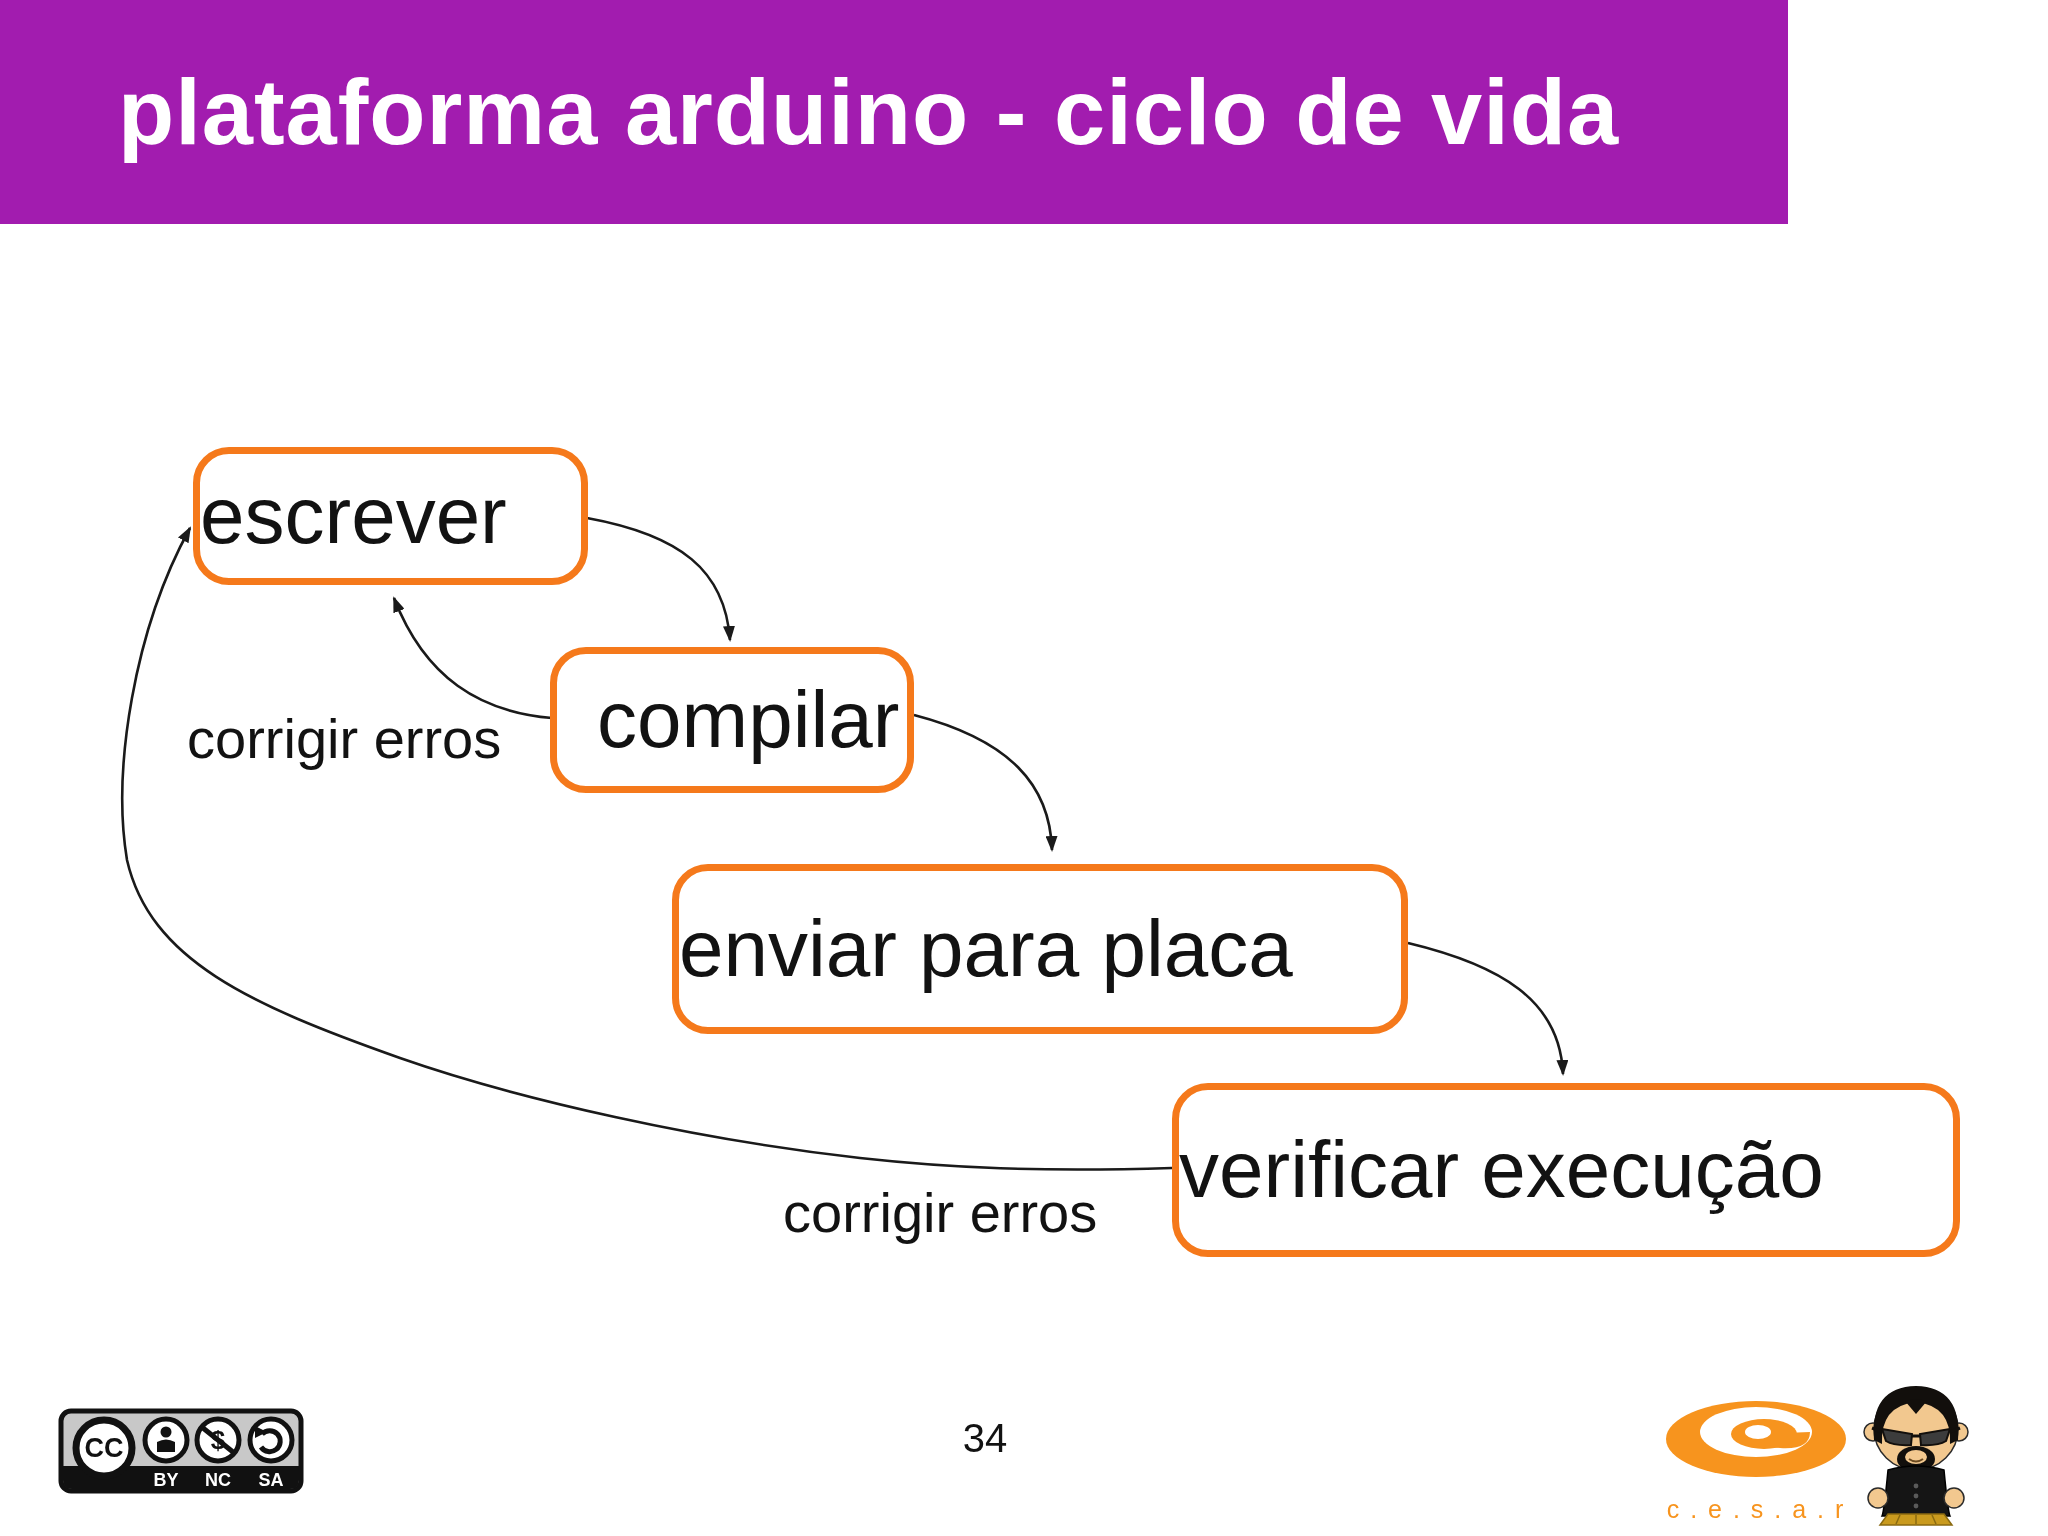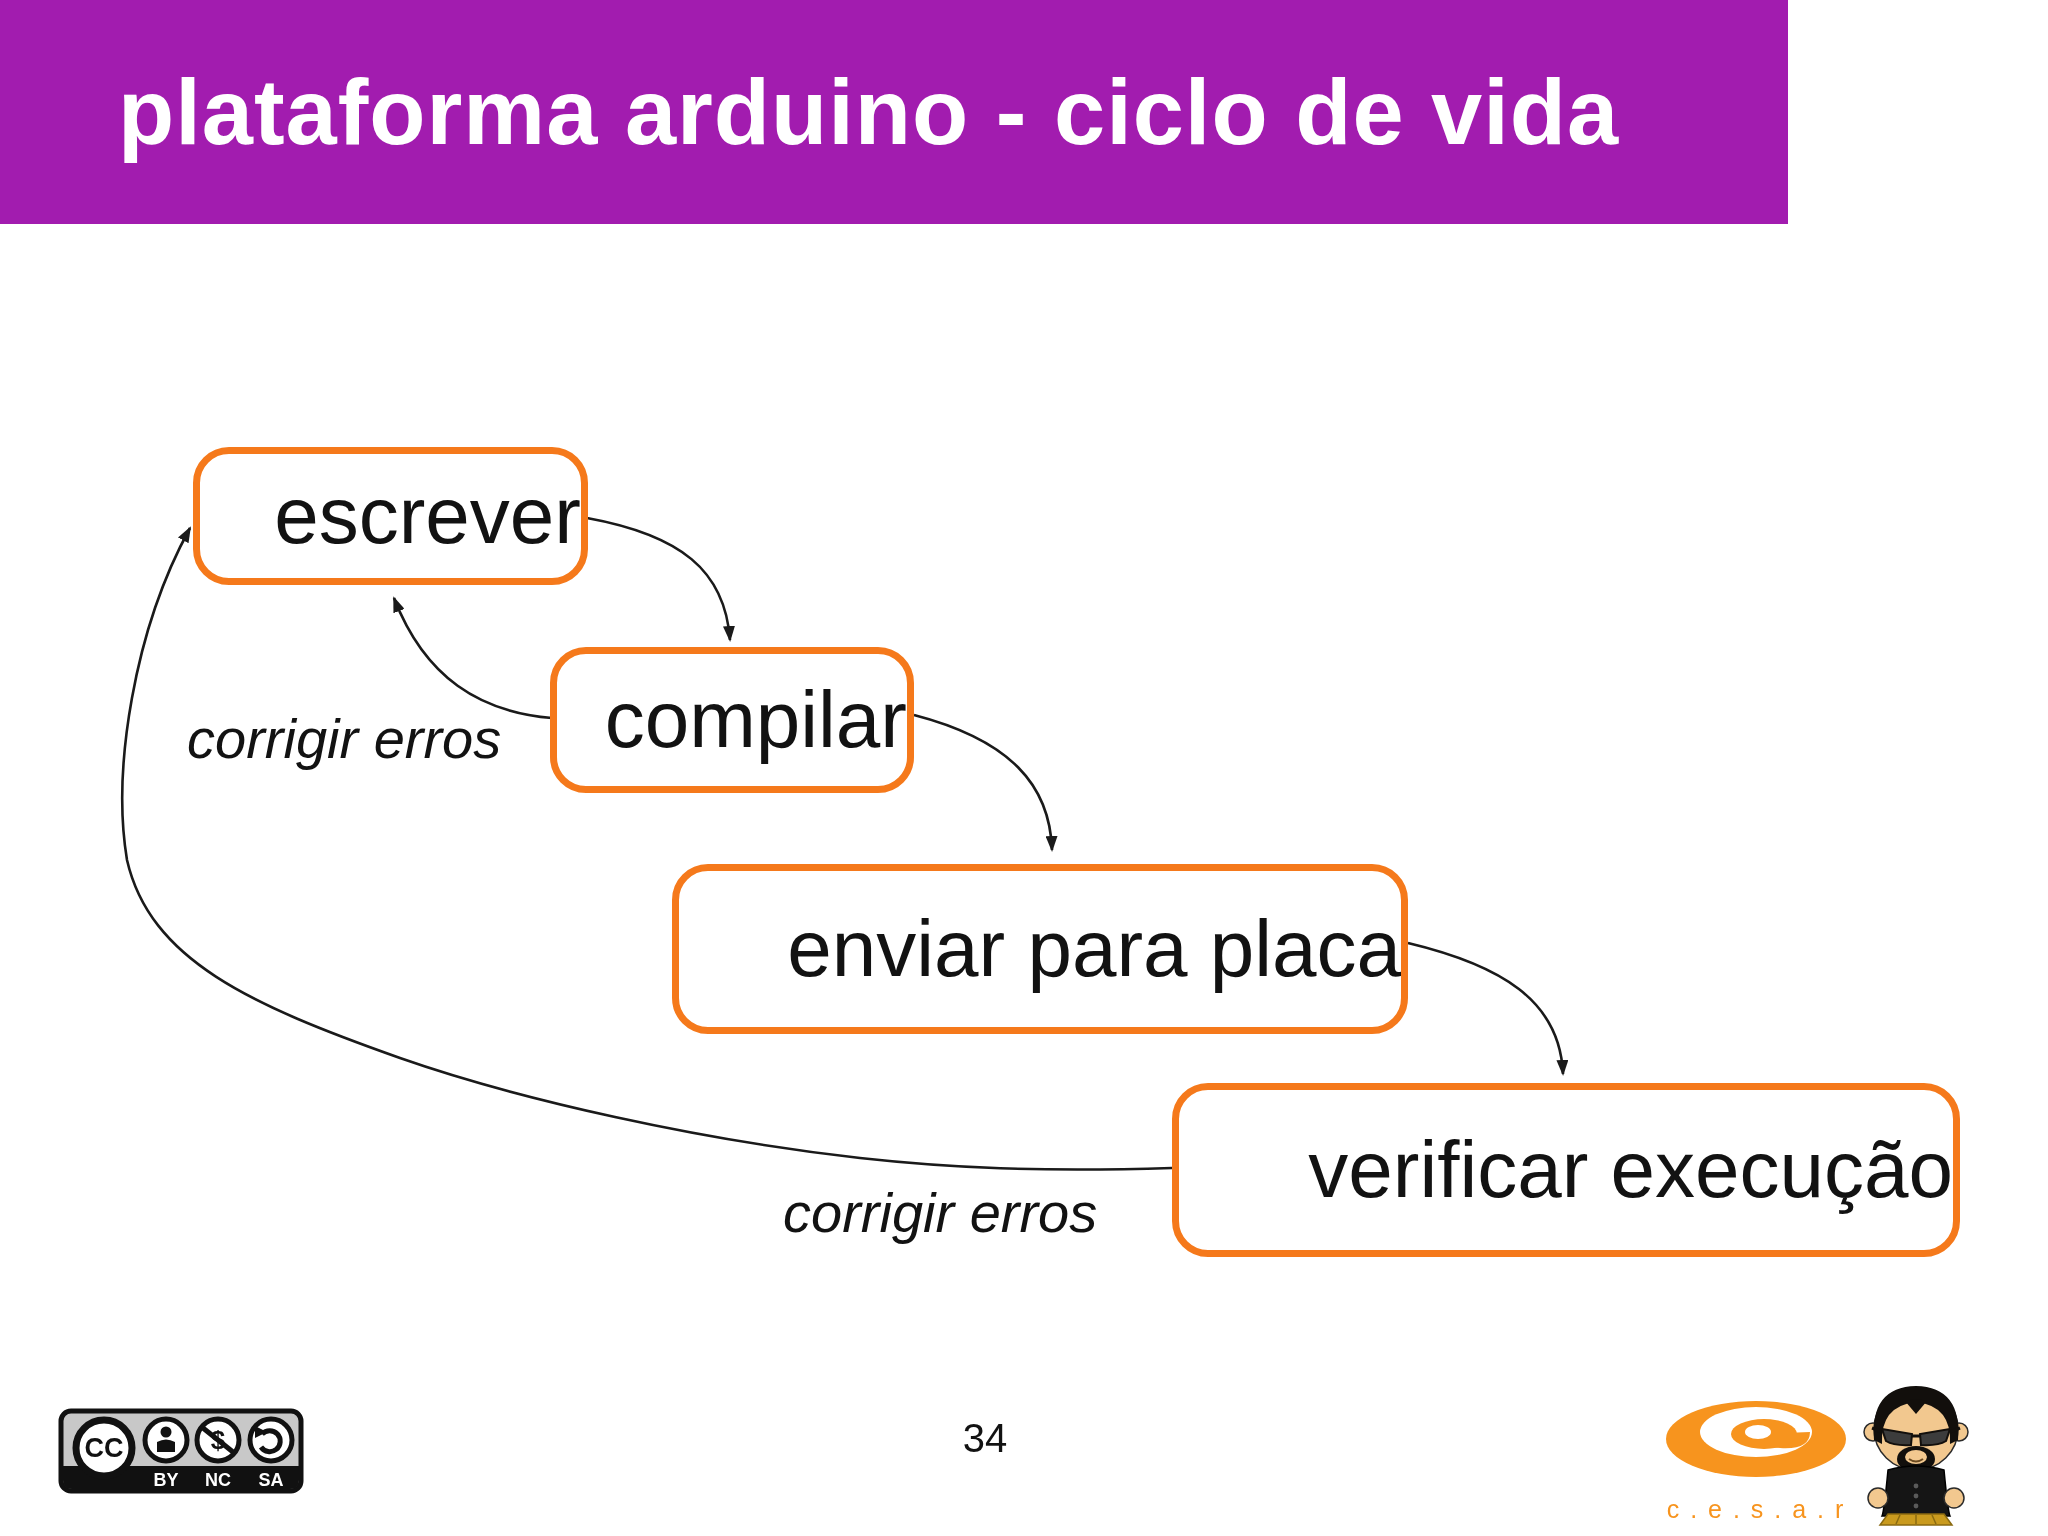--- a/index.html
+++ b/index.html
@@ -14,29 +14,29 @@
   .title{
     position:absolute; left:118px; top:62px; width:1800px;
     font-size:92px; font-weight:bold; color:#ffffff; line-height:1.1;
     letter-spacing:1px;
   }
   .edges-svg{ position:absolute; left:0; top:0; width:2048px; height:1536px; }
   .edge{ fill:none; stroke:#1a1a1a; stroke-width:2.6px; }
   .node{
     position:absolute; box-sizing:border-box; background:#ffffff;
     border:7px solid #F5791B; border-radius:36px;
-    display:flex; align-items:center; justify-content:flex-end;
+    display:flex; align-items:center; justify-content:flex-start;
     font-size:80px; color:#121212; white-space:nowrap;
   }
   .node-escrever  { left:193px;  top:447px;  width:395px; height:138px; }
   .node-compilar  { left:550px;  top:647px;  width:364px; height:146px;padding-left:40px; }
   .node-enviar    { left:672px;  top:864px;  width:736px; height:170px; }
   .node-verificar { left:1172px; top:1083px; width:788px; height:174px; }
   .edge-label{
-    position:absolute; font-size:56px; color:#121212; white-space:nowrap;font-style:italic;
+    position:absolute; font-size:56px; color:#121212; white-space:nowrap;
   }
   .edge-label-1{ left:187px; top:706px; }
   .edge-label-2{ left:783px; top:1180px; }
   .page-number{
     position:absolute; left:910px; top:1416px; width:150px;
     text-align:center; font-size:40px; color:#121212;
   }
   .cc-badge{ position:absolute; left:58px; top:1408px; }
   .cesar-logo{ position:absolute; left:1660px; top:1396px; }
   .avatar{ position:absolute; left:1858px; top:1374px; }

